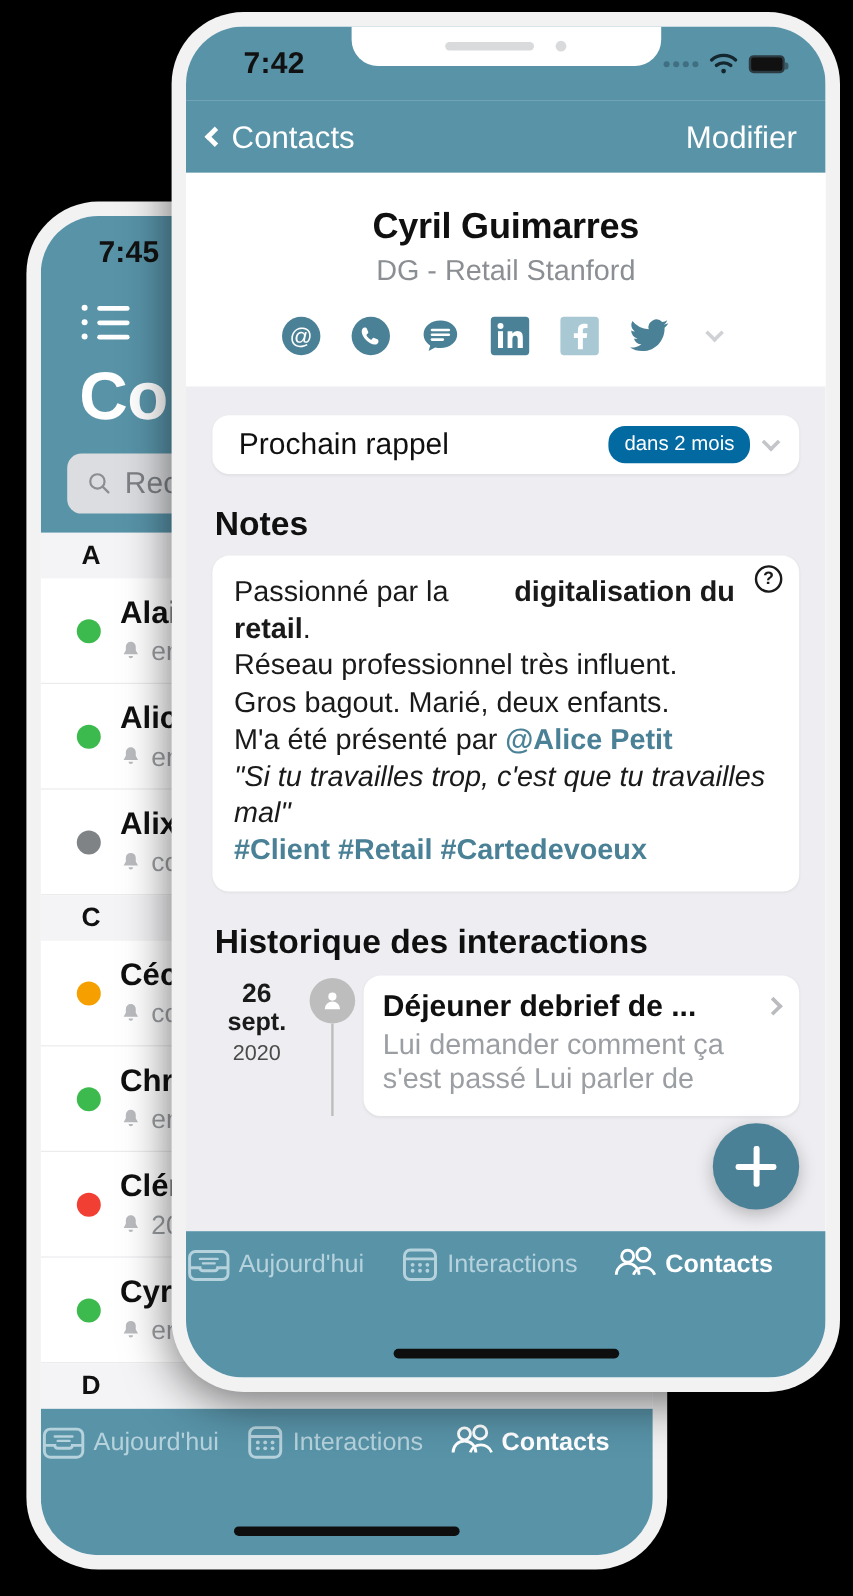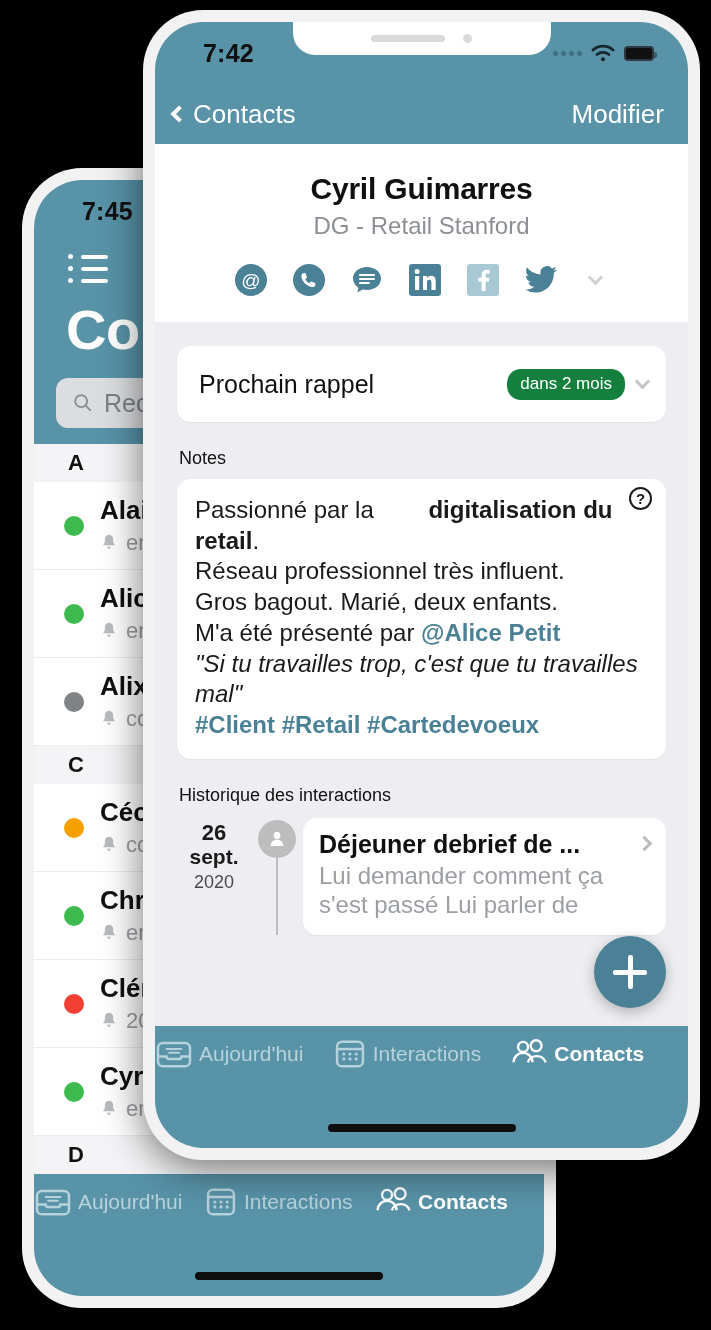--- a/index.html
+++ b/index.html
@@ -93,36 +93,36 @@
   .act-more { width: 30px; height: 30px; display:flex; align-items:center; justify-content:center; cursor:pointer; }
 
   
   .screen-body { background: #eeeef2; flex: 1; overflow: hidden; position: relative; }
 
   .card {
     background: #fff; border-radius: 14px; margin: 0 22px;
     box-shadow: 0 1px 2px rgba(0,0,0,0.05);
   }
   .reminder-card {
-    margin-top: 24px; height: 76px; display: flex; align-items: center;
+    margin-top: 24px; height: 49px; display: flex; align-items: center;
     justify-content: space-between; padding: 0 18px 0 22px; cursor: pointer;
   }
   .reminder-label { font-size: 25px; color: #101010; }
   .reminder-right { display: flex; align-items: center; gap: 12px; }
   .badge {
-    background: #15803d; color: #fff; font-size: 17px;
+    background: #0369a1; color: #fff; font-size: 17px;
     padding: 5px 13px 6px; border-radius: 14px; white-space: nowrap;
   }
   .chev-down {
     width: 11px; height: 11px; border-right: 3px solid #c3c5c9; border-bottom: 3px solid #c3c5c9;
     transform: rotate(45deg); margin-top: -5px;
   }
 
   .section-title {
-    font-size: 18px; font-weight: 400; color: #101010;
+    font-size: 28px; font-weight: 700; color: #101010;
     margin: 26px 0 10px 24px;
   }
 
   .notes-card { padding: 16px 18px 18px; position: relative; }
   .note-line { font-size: 24px; line-height: 1.28; color: #1a1a1a; }
   .note-line b { font-weight: 700; margin-left: 48px; }
   .note-line i { font-style: italic; }
   .mention, .tags { color: #4a8196; font-weight: 700; }
   .help-icon {
     position: absolute; right: 14px; top: 8px;

